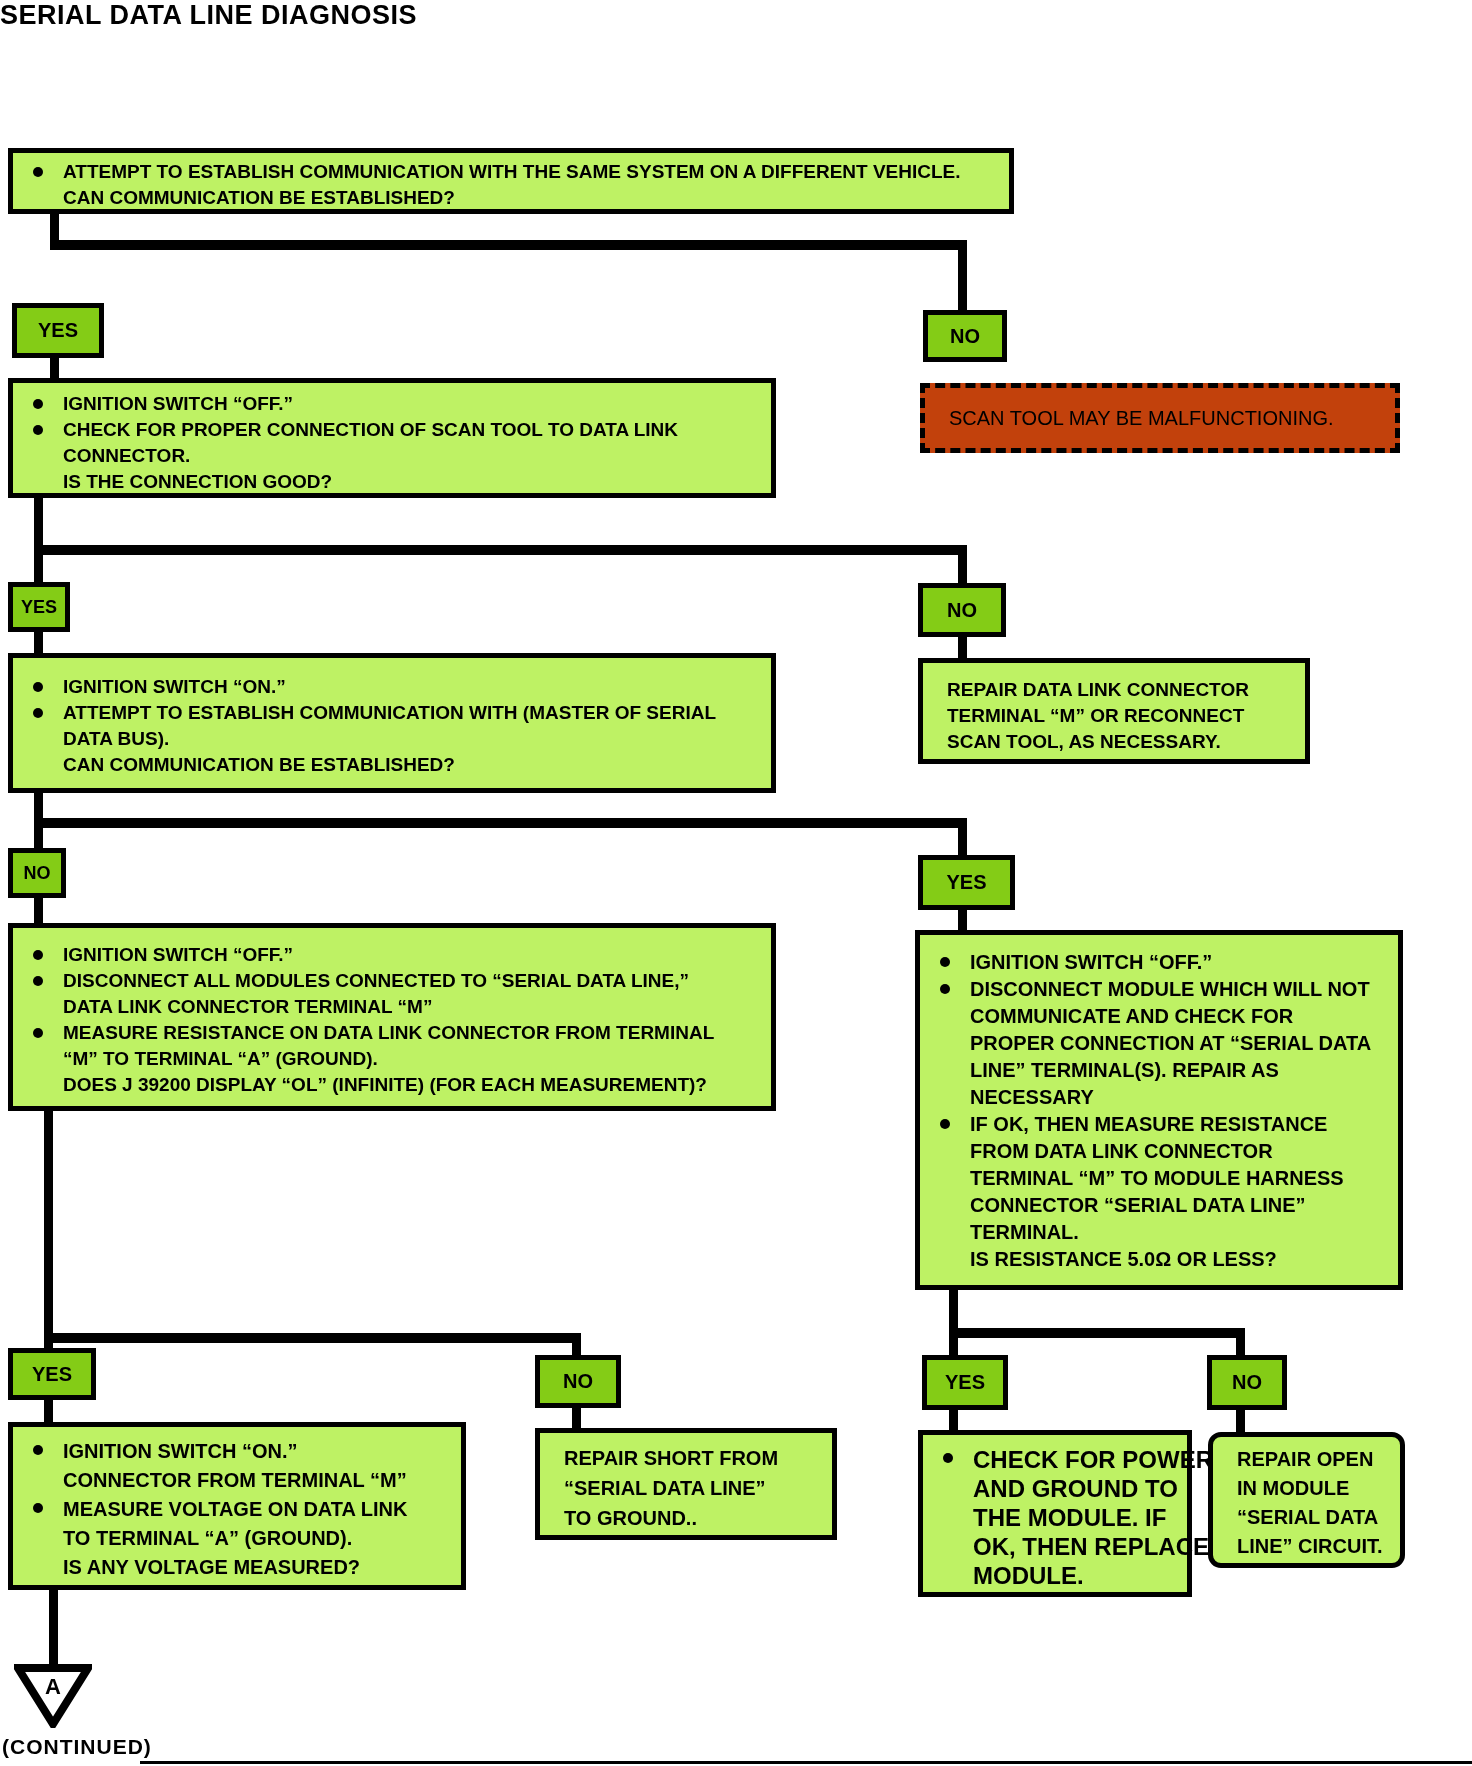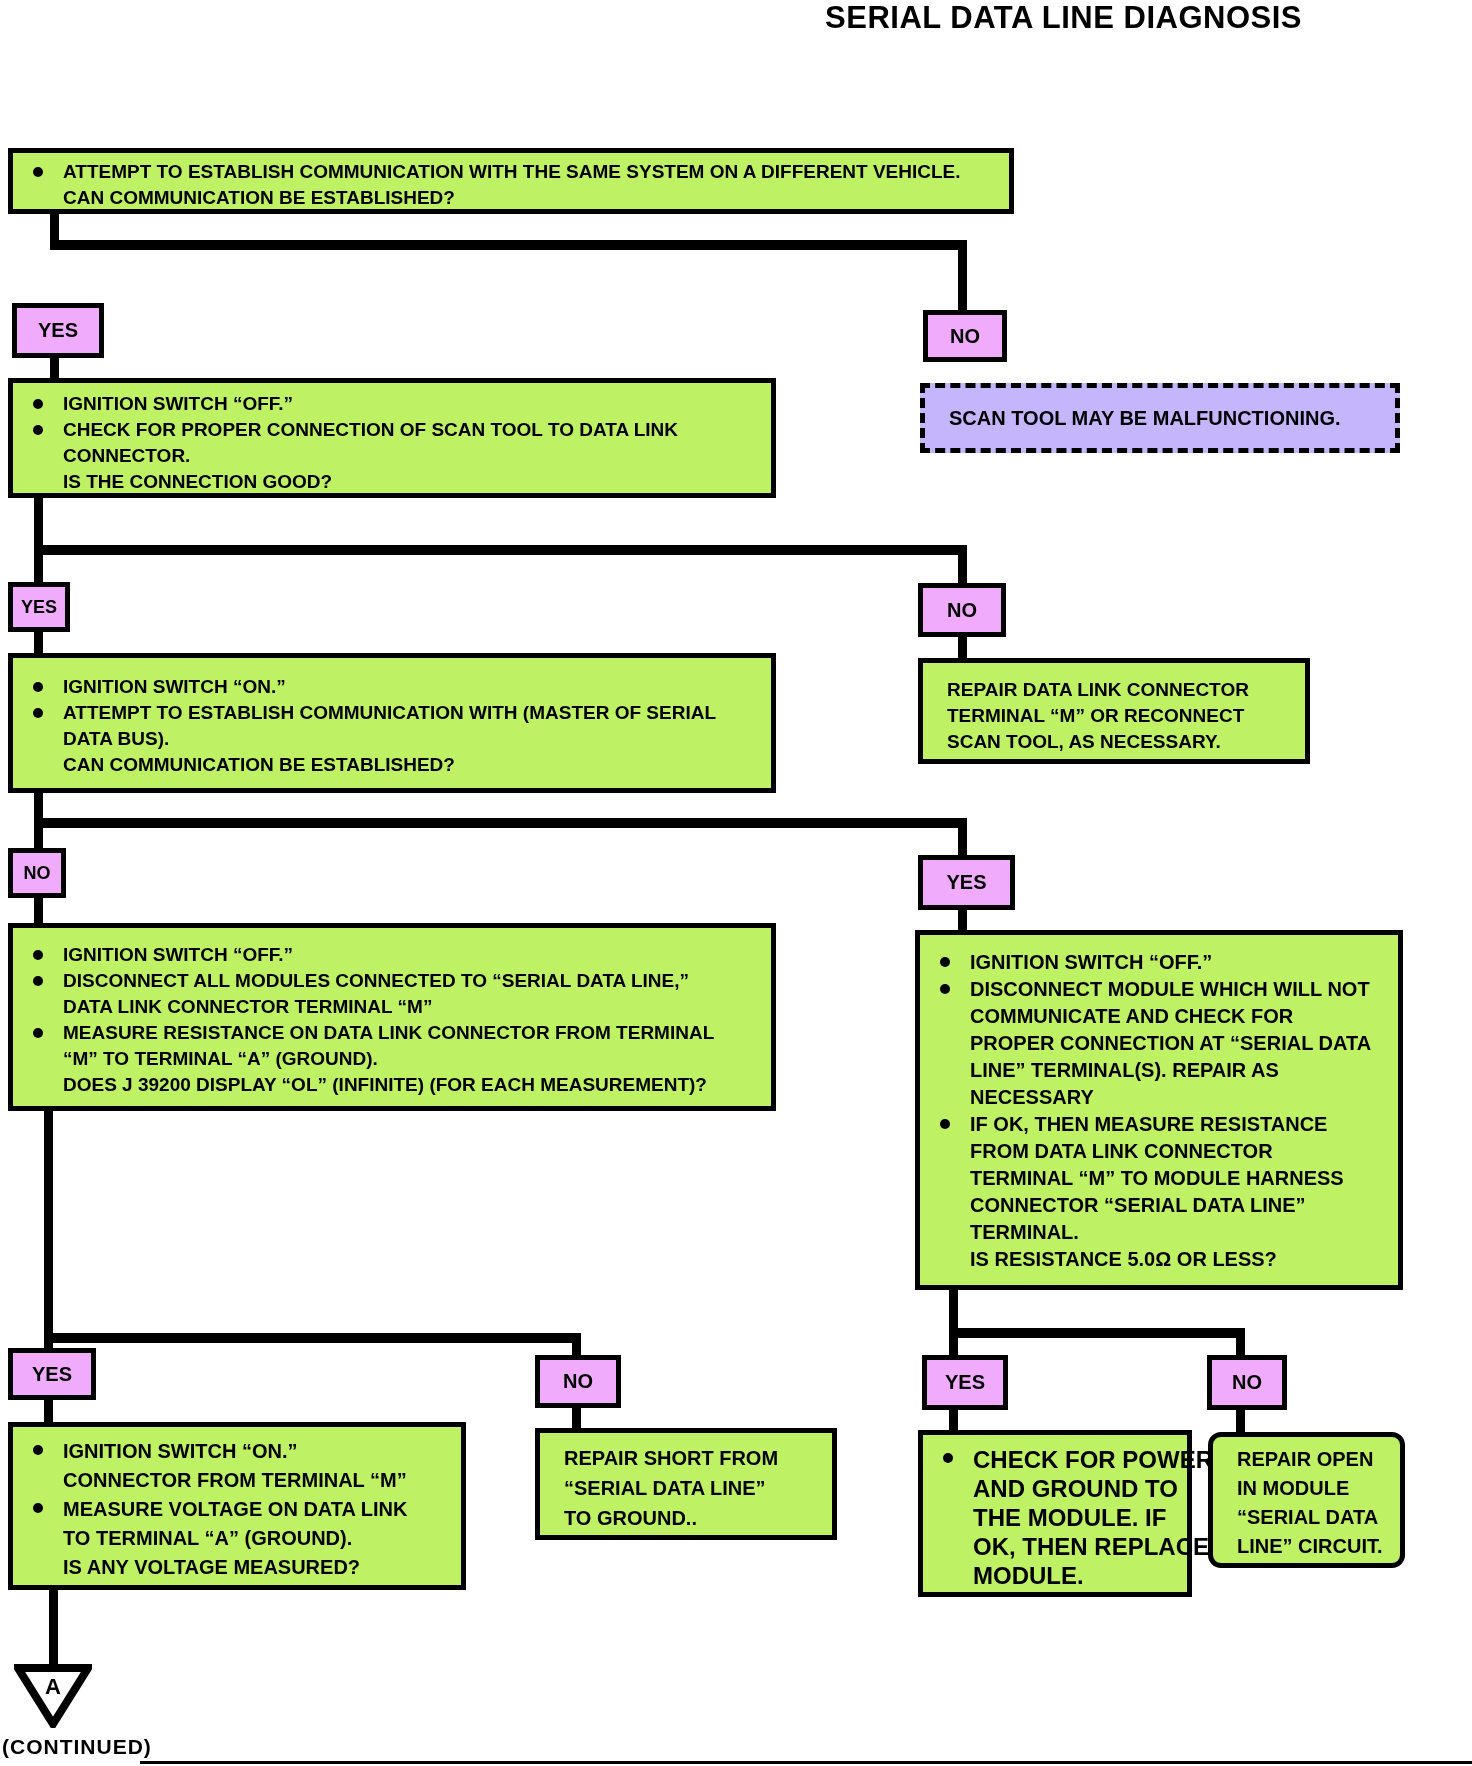--- a/index.html
+++ b/index.html
@@ -1,42 +1,42 @@
 <!DOCTYPE html>
 <html><head>
 <meta charset="utf-8">
 <style>
   html,body { margin:0; padding:0; background:#fff; }
   #canvas {
     position:relative; width:1472px; height:1766px; background:#ffffff;
     font-family:"Liberation Sans", sans-serif; color:#000; overflow:hidden;
   }
   .title {
-    position:absolute; left:0; top:3; width:1302px; text-align:right;
-    font-weight:bold; font-size:31px; letter-spacing:0.5px;
+    position:absolute; left:0; top:3; width:1302px; text-align:left;
+    font-weight:bold; font-size:27px; letter-spacing:0.5px;
   }
   .box {
     position:absolute; border:5px solid #000; background:#bef264;
     box-sizing:border-box; font-weight:bold;
   }
   .box .li { display:flex; align-items:flex-start; white-space:nowrap; }
   .box .dot { flex:0 0 36px; }
   .box .dot::before {
     content:""; display:block; width:10px; height:10px; border-radius:50%;
     background:#000; margin:8px 0 0 6px;
   }
   .box .nodot::before { visibility:hidden; }
   .dashedbox {
-    position:absolute; border:5px dashed #000; background:#c4b5fd;
-    box-sizing:border-box; font-weight:bold; display:flex; align-items:center;
+    position:absolute; border:5px dashed #000; background:#c2410c;
+    box-sizing:border-box; font-weight:normal; display:flex; align-items:center;
     white-space:nowrap;
     text-align:right;
   }
   .tag {
-    position:absolute; border:5px solid #000; background:#f0abfc;
+    position:absolute; border:5px solid #000; background:#84cc16;
     box-sizing:border-box; display:flex; align-items:center; justify-content:center;
     font-weight:bold; font-size:20px;
   }
   .vline, .hline { position:absolute; background:#000; }
   .continued {
     position:absolute; font-weight:bold; font-size:21px; letter-spacing:1px;
   }
   .tri { position:absolute; }
   .rule { position:absolute; background:#000; }
 </style>

